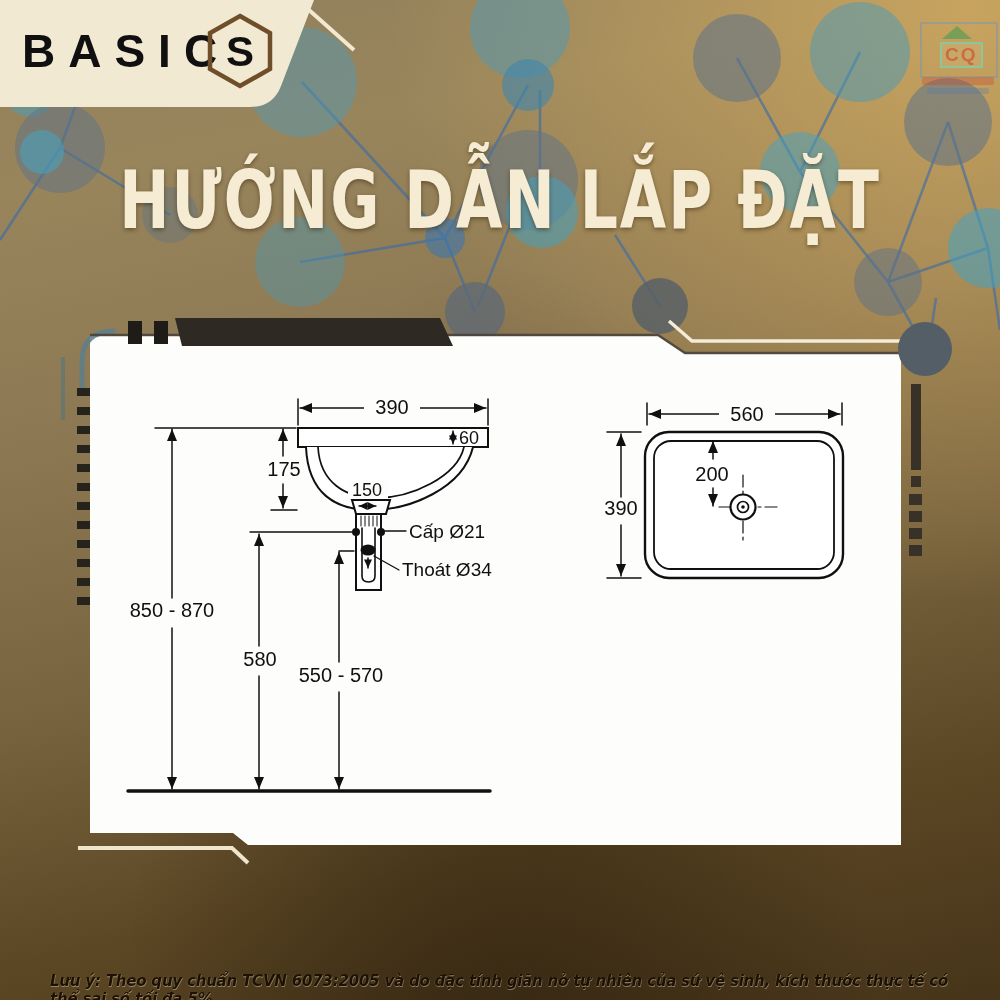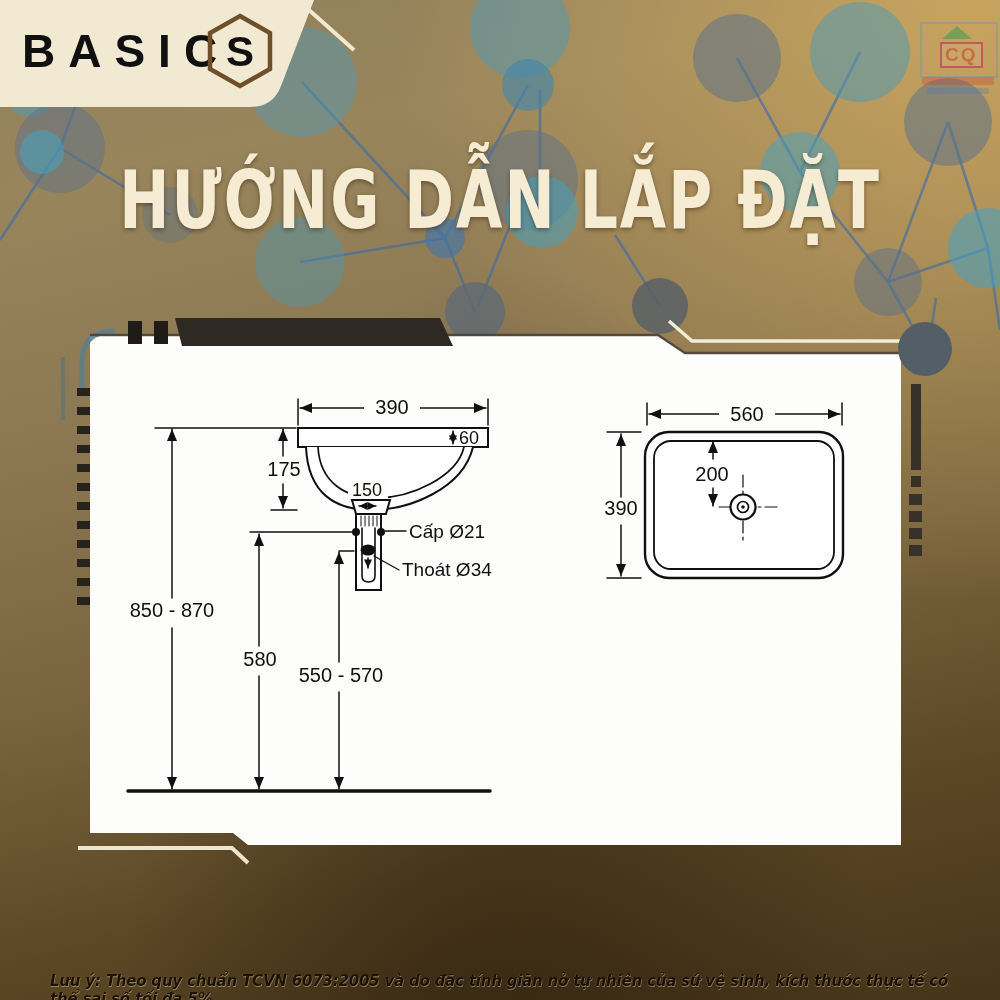--- a/index.html
+++ b/index.html
@@ -23,21 +23,21 @@
         font-family:"DejaVu Sans","Liberation Sans",sans-serif;font-style:italic;font-weight:bold;
         font-size:15px;letter-spacing:-0.2px;color:#1d1103;
         text-shadow:0.5px 0.5px 0 rgba(245,235,205,.40), -0.5px -0.5px 0 rgba(245,235,205,.18);margin-top:46px;}
   #badge{position:absolute;left:0;top:0;}
   #watermark{position:absolute;left:918px;top:14px;width:84px;height:80px;opacity:.5;}
   .wm-box{position:absolute;left:2px;top:8px;width:74px;height:52px;border:2px solid rgba(95,145,205,.75);}
   .wm-roof{position:absolute;left:24px;top:12px;width:0;height:0;
            border-left:15px solid transparent;border-right:15px solid transparent;
            border-bottom:13px solid #2f9e4f;}
   .wm-cq{position:absolute;left:22px;top:28px;color:#d23a28;font-weight:bold;font-size:19px;
-         letter-spacing:2px;border:2px solid #be185d;padding:0 3px;line-height:22px;background:rgba(255,255,255,.15);}
+         letter-spacing:2px;border:2px solid #5eead4;padding:0 3px;line-height:22px;background:rgba(255,255,255,.15);}
   .wm-bar1{position:absolute;left:4px;top:63px;width:72px;height:8px;background:rgba(205,60,40,.6);border-radius:2px;}
   .wm-bar2{position:absolute;left:9px;top:74px;width:62px;height:6px;background:rgba(75,115,185,.55);border-radius:2px;}
   text{font-family:"Liberation Sans","DejaVu Sans",sans-serif;fill:#101010;}
 </style>
 </head>
 <body>
 
 <div id="stage">
 
   <div class="bg"></div>

